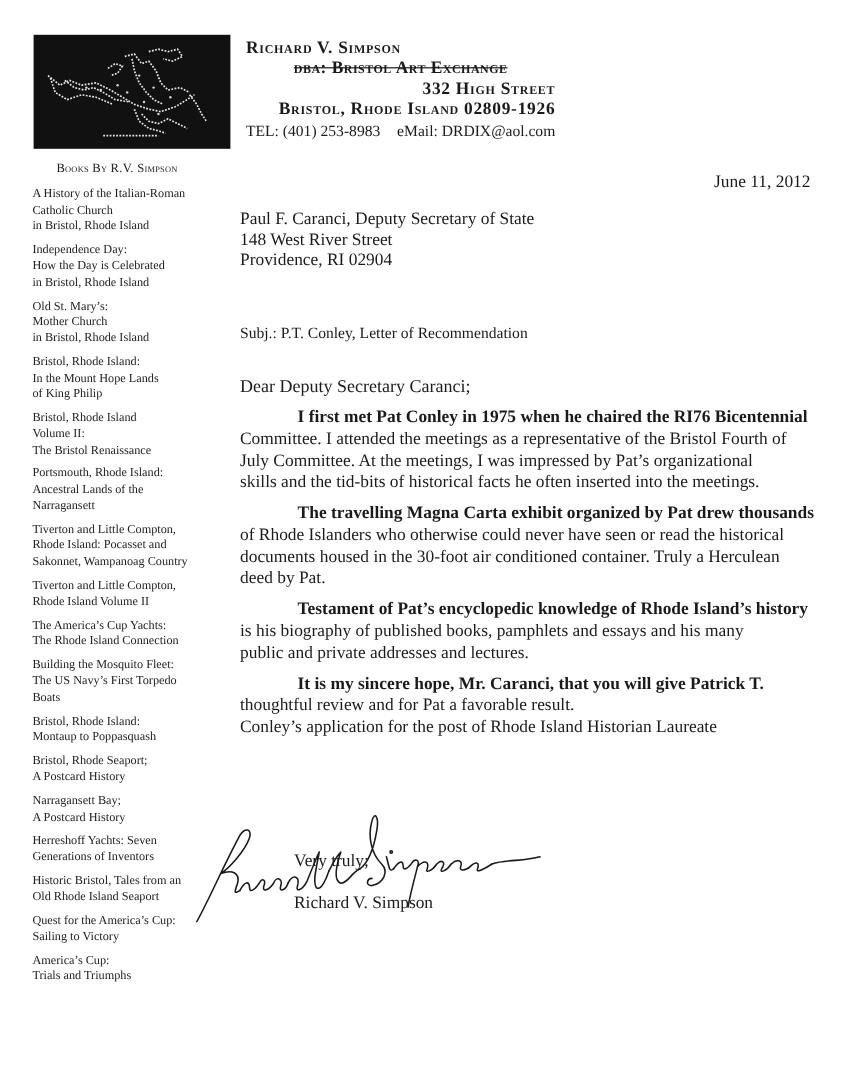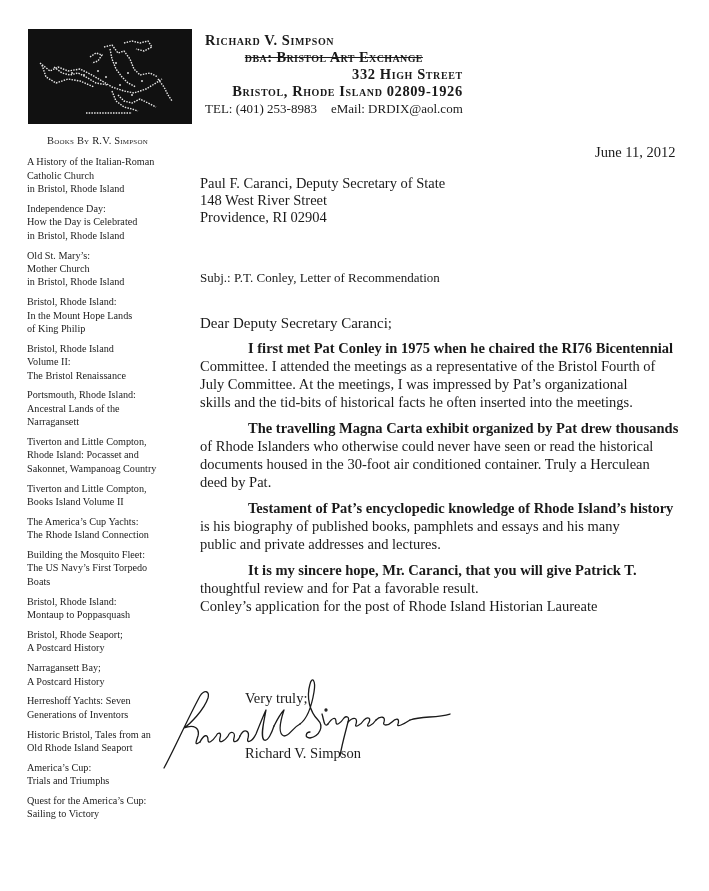--- a/index.html
+++ b/index.html
@@ -27,21 +27,21 @@
 
     .subject { position: absolute; left: 200px; top: 270px; font-size: 13px; }
 
     .salutation { position: absolute; left: 184px; top: 315px; font-size: 15px; margin-left: 16px; }
 
     .body { position: absolute; left: 200px; top: 339px; width: 500px; font-size: 14.5px; line-height: 18px; }
     .para { margin-bottom: 8px; }
     .para .ln { display: block; white-space: nowrap; }
     .para .ln.indent { padding-left: 48px; font-weight: bold; }
 
-    .closing { position: absolute; left: 245px; top: 690px; font-size: 14.5px; }
+    .closing { position: absolute; left: 245px; top: 710px; font-size: 14.5px; }
     .signer { position: absolute; left: 245px; top: 745px; font-size: 14.5px; }
     .signature { position: absolute; left: 160px; top: 670px; width: 320px; height: 100px; pointer-events: none; }
   </style>
 </head>
 <body>
 
 <div class="logo">
   <svg viewBox="0 0 164 95">
     <g fill="none" stroke="#e8e8e8" stroke-width="1.4" stroke-dasharray="1.5 1.2">
       <path d="M12 34 L22 42 L30 38 L40 42 L52 40 L64 46 L74 52 L84 58 L96 62 L106 64 L118 60 L128 54 L134 50"></path>
@@ -113,21 +113,21 @@
         <span class="ln">Ancestral Lands of the</span>
         <span class="ln">Narragansett</span>
       </div>
       <div class="book">
         <span class="ln">Tiverton and Little Compton,</span>
         <span class="ln">Rhode Island: Pocasset and</span>
         <span class="ln">Sakonnet, Wampanoag Country</span>
       </div>
       <div class="book">
         <span class="ln">Tiverton and Little Compton,</span>
-        <span class="ln">Books Island Volume II</span>
+        <span class="ln">Rhode Island Volume II</span>
       </div>
       <div class="book">
         <span class="ln">The America’s Cup Yachts:</span>
         <span class="ln">The Rhode Island Connection</span>
       </div>
       <div class="book">
         <span class="ln">Building the Mosquito Fleet:</span>
         <span class="ln">The US Navy’s First Torpedo</span>
         <span class="ln">Boats</span>
       </div>
@@ -145,26 +145,26 @@
       </div>
       <div class="book">
         <span class="ln">Herreshoff Yachts: Seven</span>
         <span class="ln">Generations of Inventors</span>
       </div>
       <div class="book">
         <span class="ln">Historic Bristol, Tales from an</span>
         <span class="ln">Old Rhode Island Seaport</span>
       </div>
       <div class="book">
+        <span class="ln">Quest for the America’s Cup:</span>
+        <span class="ln">Sailing to Victory</span>
+      </div>
+      <div class="book">
         <span class="ln">America’s Cup:</span>
         <span class="ln">Trials and Triumphs</span>
-      </div>
-      <div class="book">
-        <span class="ln">Quest for the America’s Cup:</span>
-        <span class="ln">Sailing to Victory</span>
       </div>
     </div>
 </div>
 
 <div class="date">June 11, 2012</div>
 
 <div class="recipient">
   <span class="ln">Paul F. Caranci, Deputy Secretary of State</span>
   <span class="ln">148 West River Street</span>
   <span class="ln">Providence, RI 02904</span>

